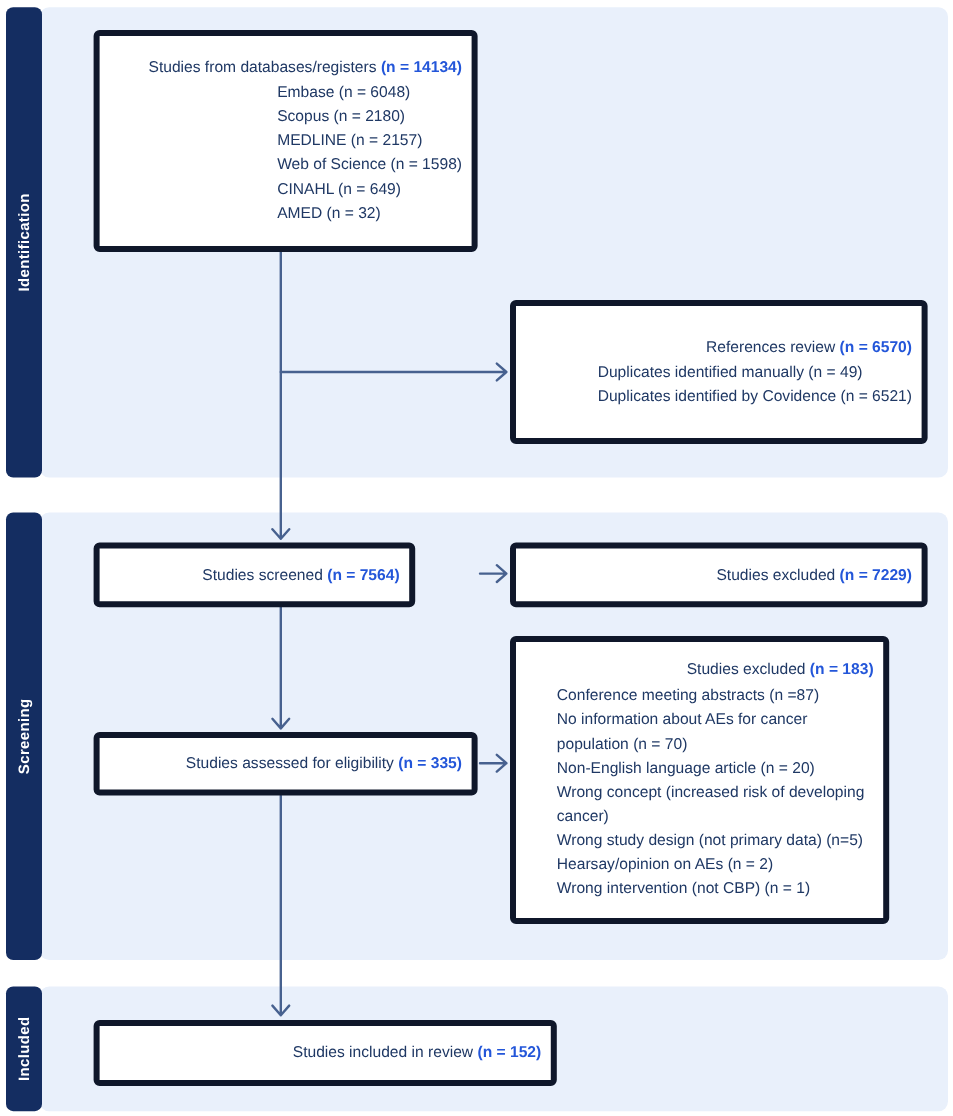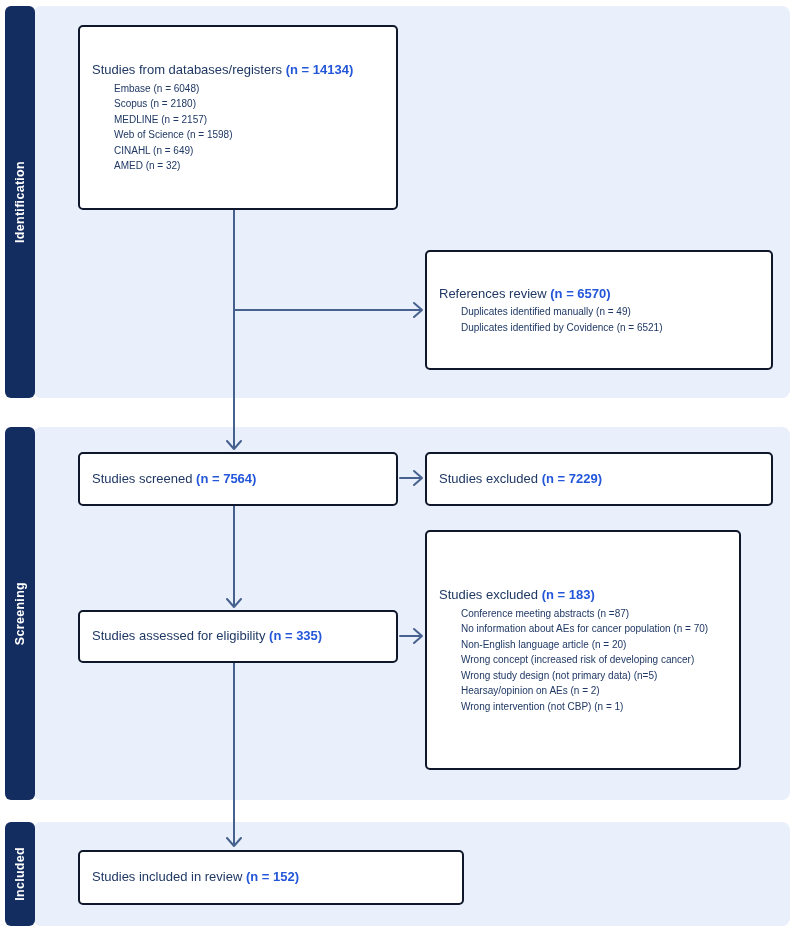--- a/index.html
+++ b/index.html
@@ -46,41 +46,42 @@
     top: 0;
     bottom: 0;
     background: #e9f0fb;
     border-radius: 8px;
     z-index: 1;
   }
   
   .box {
     position: absolute;
     background: #ffffff;
-    border: 2px solid #0f172a;
+    border: 5px solid #0f172a;
     border-radius: 5px;
     box-sizing: border-box;
     display: flex;
     flex-direction: column;
     justify-content: center;
     padding: 6px 8px 6px 12px;
     z-index: 3;
+    align-items: flex-end;
   }
   .box-title {
     font-size: 13px;
     line-height: 1.45;
     color: #1f3864;
   }
   .box-title .n {
     color: #2356d9;
     font-weight: bold;
   }
   .box-items { margin-top: 1px; }
   .box-item {
-    font-size: 10px;
+    font-size: 13px;
     line-height: 1.55;
     color: #1f3864;
     margin-left: 22px;
   }
   
   .arrows {
     position: absolute;
     top: 0;
     left: 0;
     z-index: 2;
@@ -148,21 +149,21 @@
     <div class="box-title">
       <span>References review</span>
       <span class="n">(n = 6570)</span>
     </div>
     <div class="box-items">
       <div class="box-item">Duplicates identified manually (n = 49)</div>
       <div class="box-item">Duplicates identified by Covidence (n = 6521)</div>
     </div>
   </div>
 
-  <div class="box" style="left:78px;top:452px;width:320px;height:54px;">
+  <div class="box" style="left:78px;top:452px;width:268px;height:54px;">
     <div class="box-title">
       <span>Studies screened</span>
       <span class="n">(n = 7564)</span>
     </div>
   </div>
 
   <div class="box" style="left:425px;top:452px;width:348px;height:54px;">
     <div class="box-title">
       <span>Studies excluded</span>
       <span class="n">(n = 7229)</span>

